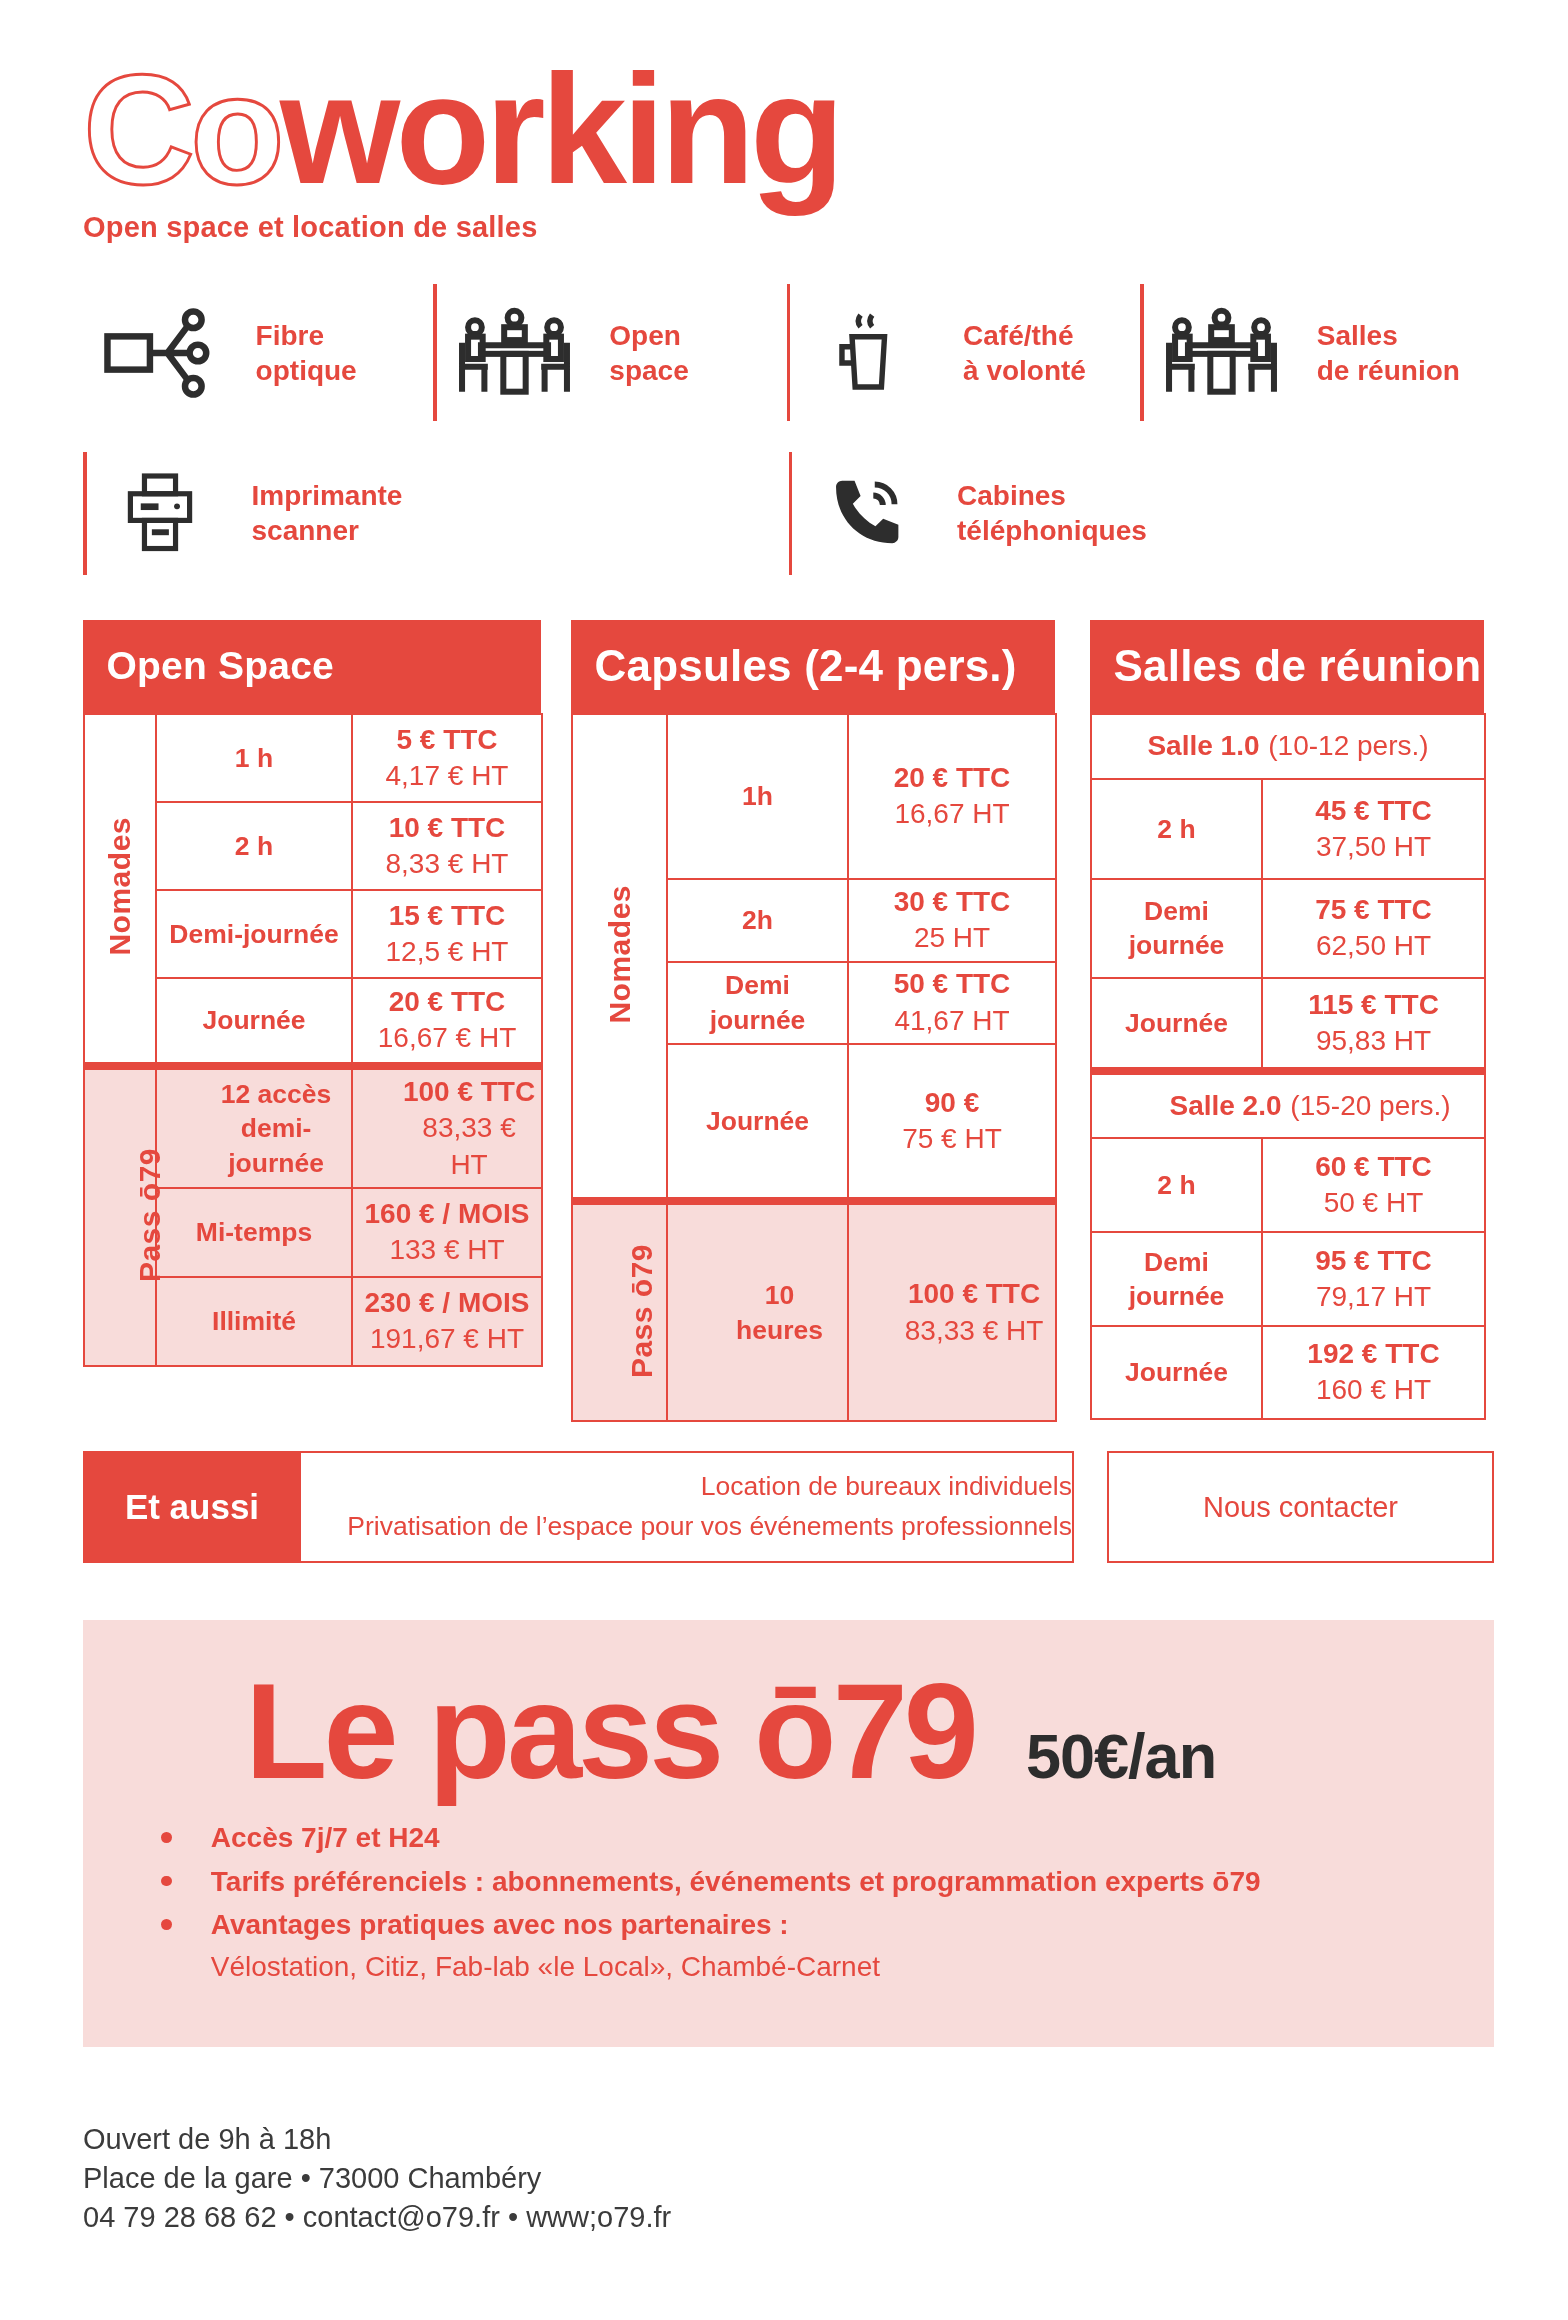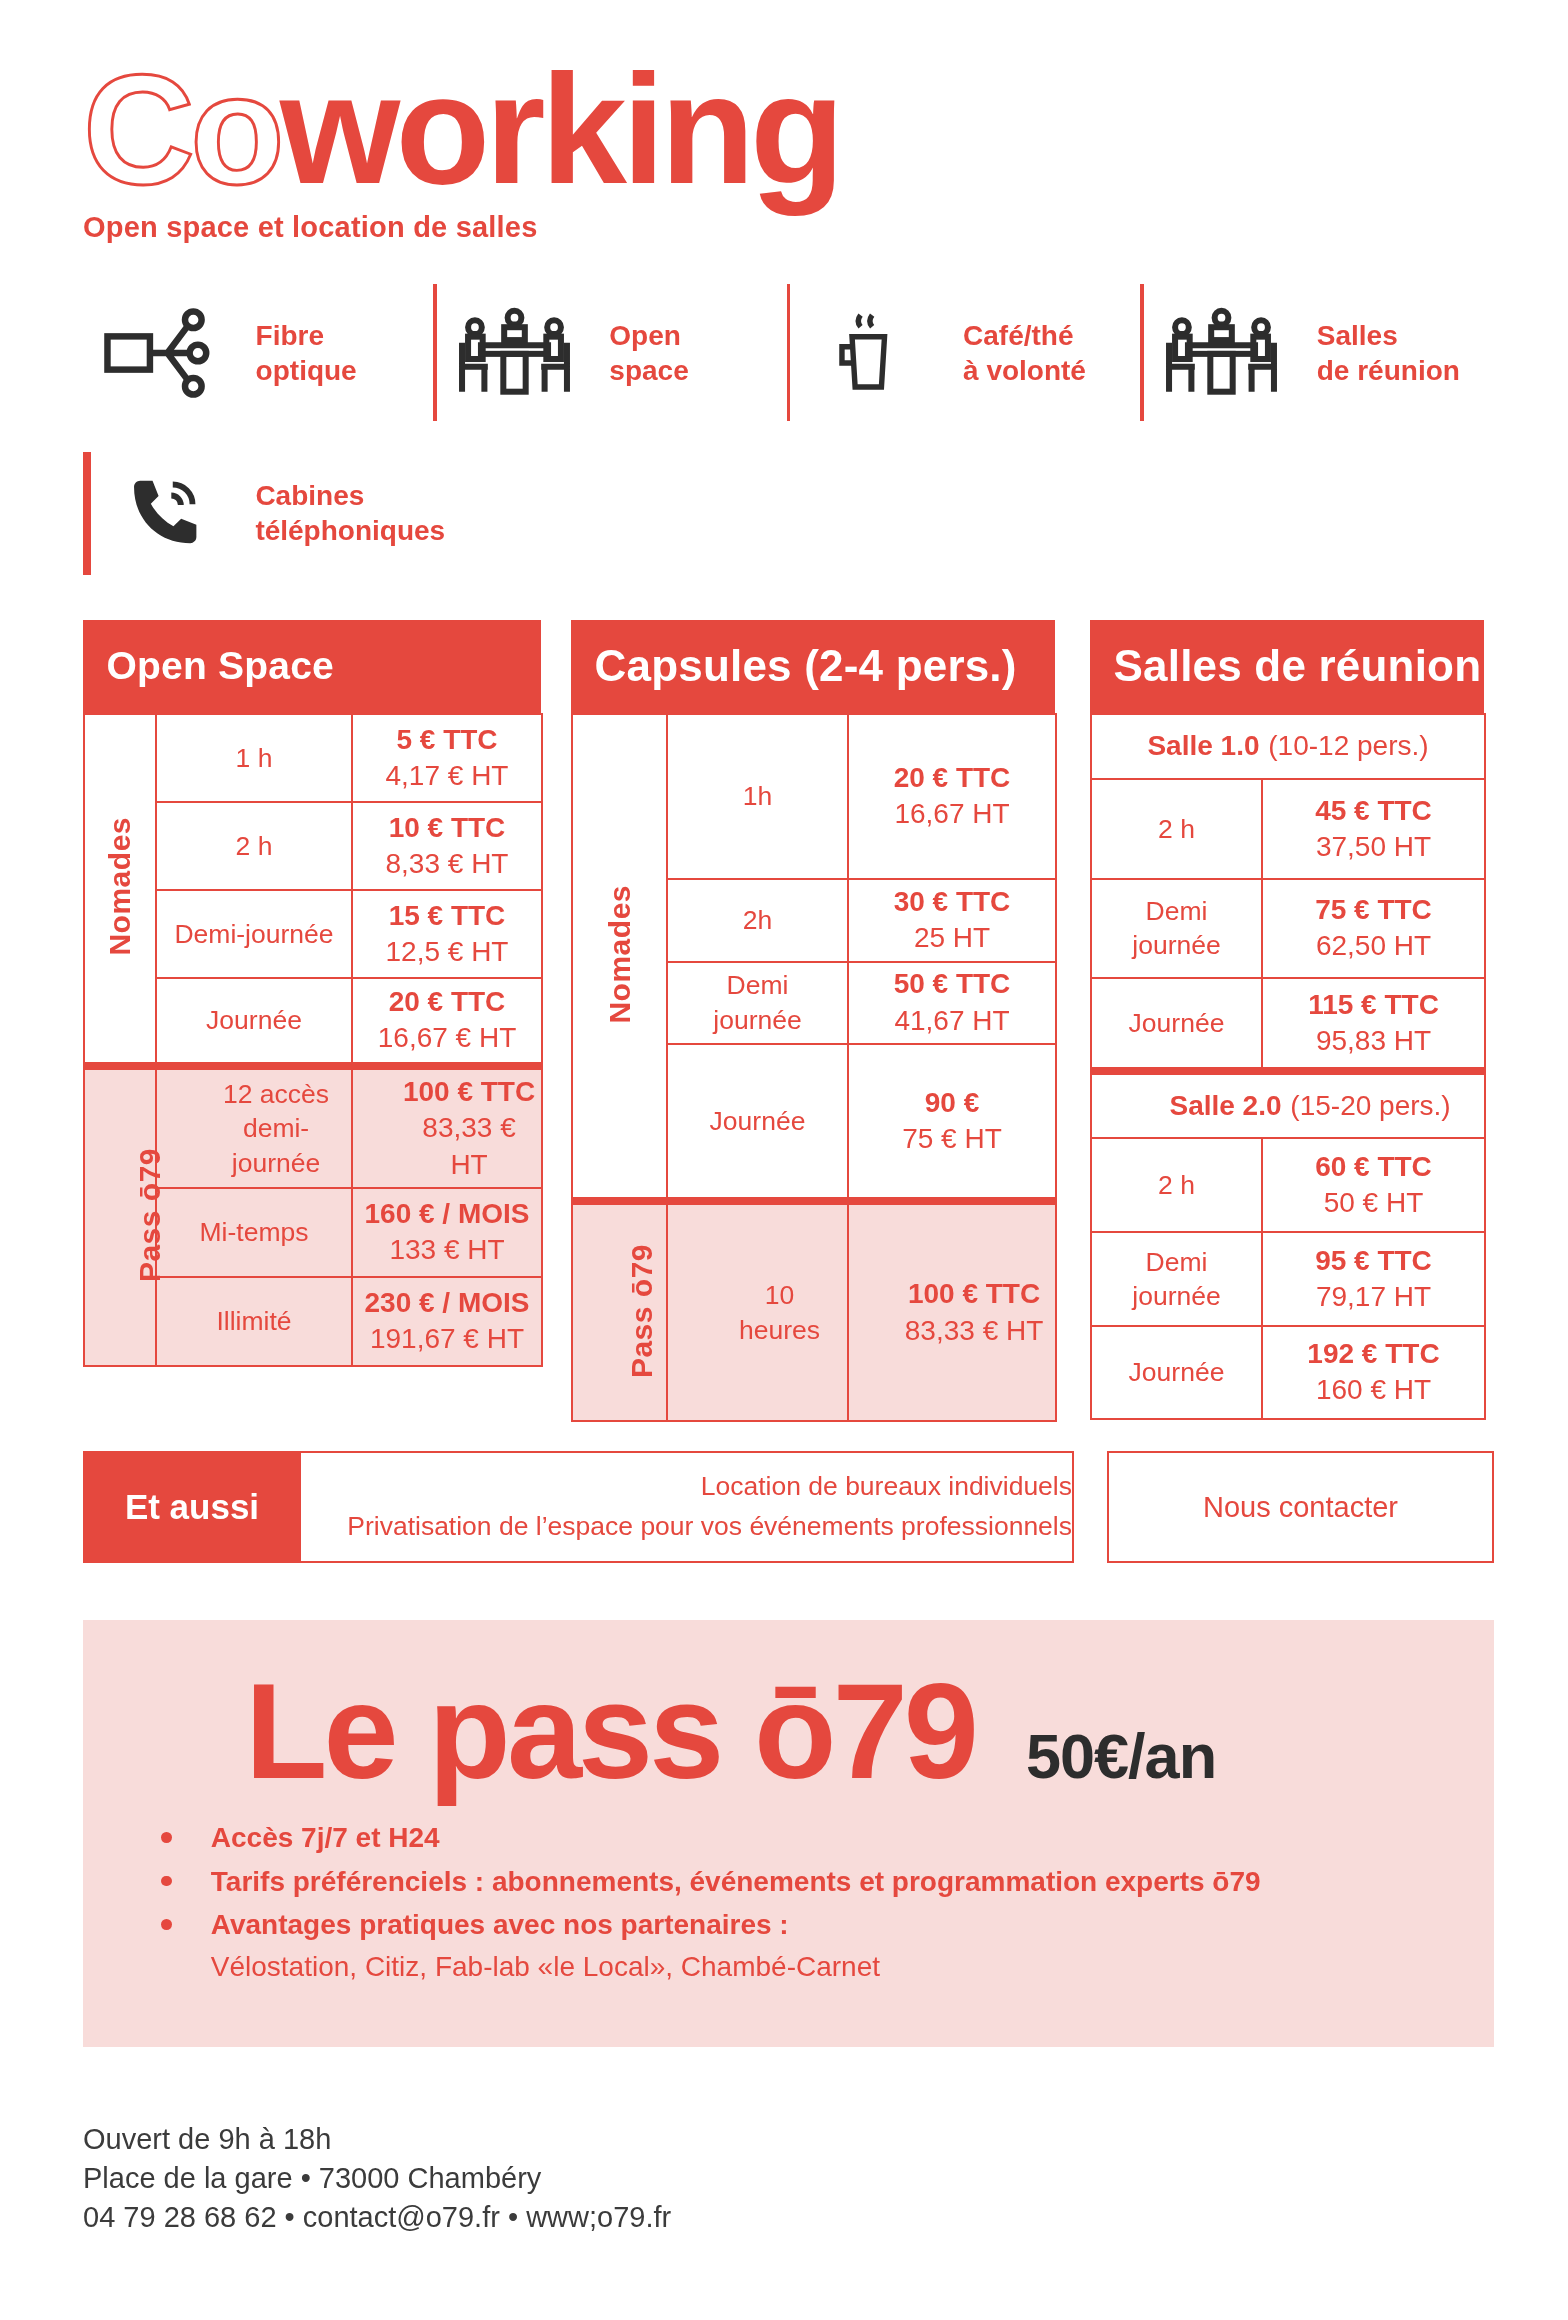--- a/index.html
+++ b/index.html
@@ -57,21 +57,21 @@
     background:var(--red);color:#fff;font-weight:bold;
     height:93px;display:flex;align-items:center;padding-left:23.5px;
     font-size:39px;letter-spacing:0.2px;
   }
   .tcol.c2 .tbl-head,.tcol.c3 .tbl-head{font-size:44px;}
   table.price-table{border-collapse:collapse;width:100%;table-layout:fixed;}
   .price-table td{
     border:2.9px solid var(--red);text-align:center;vertical-align:middle;
     color:var(--red);padding:3.9px;
   }
-  .lbl{font-weight:normal;font-size:26.5px;white-space:pre-line;line-height:1.3;display:block;}
+  .lbl{font-weight:bold;font-size:26.5px;white-space:pre-line;line-height:1.3;display:block;}
   .ttc{font-weight:bold;font-size:28px;display:block;line-height:1.3;}
   .ht{font-weight:normal;font-size:28px;display:block;line-height:1.3;}
   td.rot span{
     writing-mode:vertical-rl;transform:rotate(180deg);
     font-weight:bold;font-size:30px;letter-spacing:0.5px;display:inline-block;
   }
   td.pinkbg{background:var(--pink);}
   tr.sep>td{border-top-width:8.8px;padding-left:48px;}
   .salle-head .sname{font-weight:bold;font-size:28px;}
   .salle-head .scap{font-weight:normal;font-size:28px;margin-left:8.8px;}
@@ -191,20 +191,34 @@
           </svg>
         </span>
         <span class="feat-label">Salles
 de réunion</span>
       </div>
     </div>
 
     <div class="feat-row row2">
       <div class="vdiv"></div>
 
+      <div class="feat">
+        <span class="feat-icon">
+          <svg width="74" height="84" viewBox="0 0 100 112">
+            <rect class="icon-stroke" x="29" y="6" width="42" height="24"></rect>
+            <rect class="icon-stroke" x="10" y="30" width="80" height="36"></rect>
+            <rect class="icon-fill" x="24" y="43" width="24" height="9"></rect>
+            <circle class="icon-fill" cx="73" cy="47" r="4"></circle>
+            <rect class="icon-stroke" x="29" y="66" width="42" height="38"></rect>
+            <rect class="icon-fill" x="39" y="78" width="23" height="8"></rect>
+          </svg>
+        </span>
+        <span class="feat-label">Imprimante
+scanner</span>
+      </div>
       <div class="vdiv"></div>
 
       <div class="feat">
         <span class="feat-icon">
           <svg width="76" height="76" viewBox="0 0 104 104">
             <path class="icon-fill" d="M64.9 70.3 L75.5 59.7 96.3 68 V84.9 C96.3 89.5 92.5 93.3 87.9 93.3 43.6 93.3 11 60.7 11 16.4 11 11.8 14.8 8 19.4 8 H36.3 L44.6 28.8 34 39.4 C41.2 52.3 52 63.1 64.9 70.3 Z"></path>
             <path class="icon-stroke" style="stroke-width:8" d="M64 13 a27 27 0 0 1 27 27"></path>
             <path class="icon-stroke" style="stroke-width:8" d="M62 28 a13 13 0 0 1 13 13"></path>
           </svg>
         </span>

